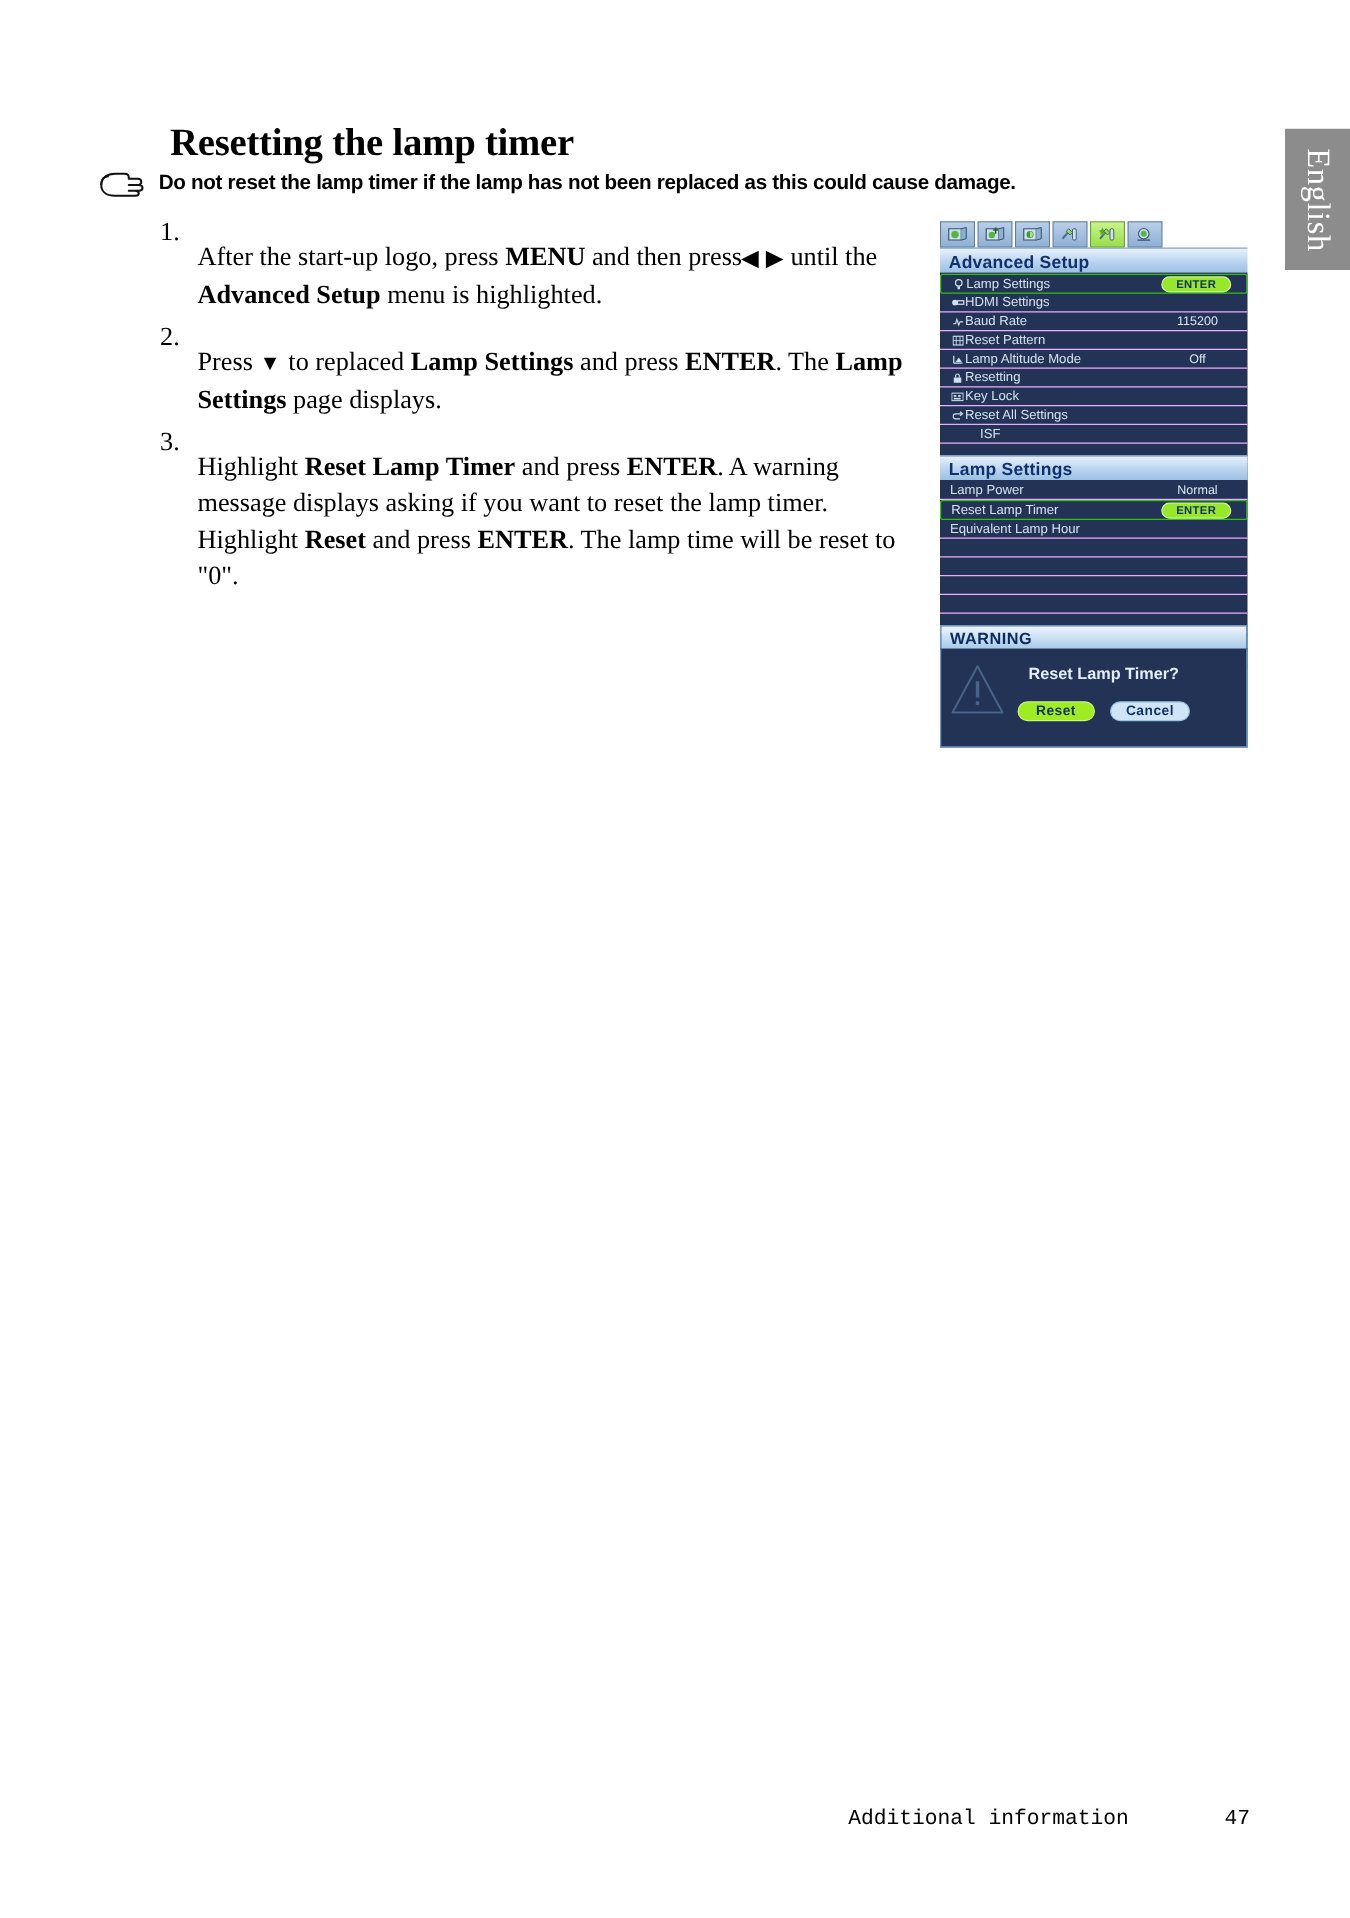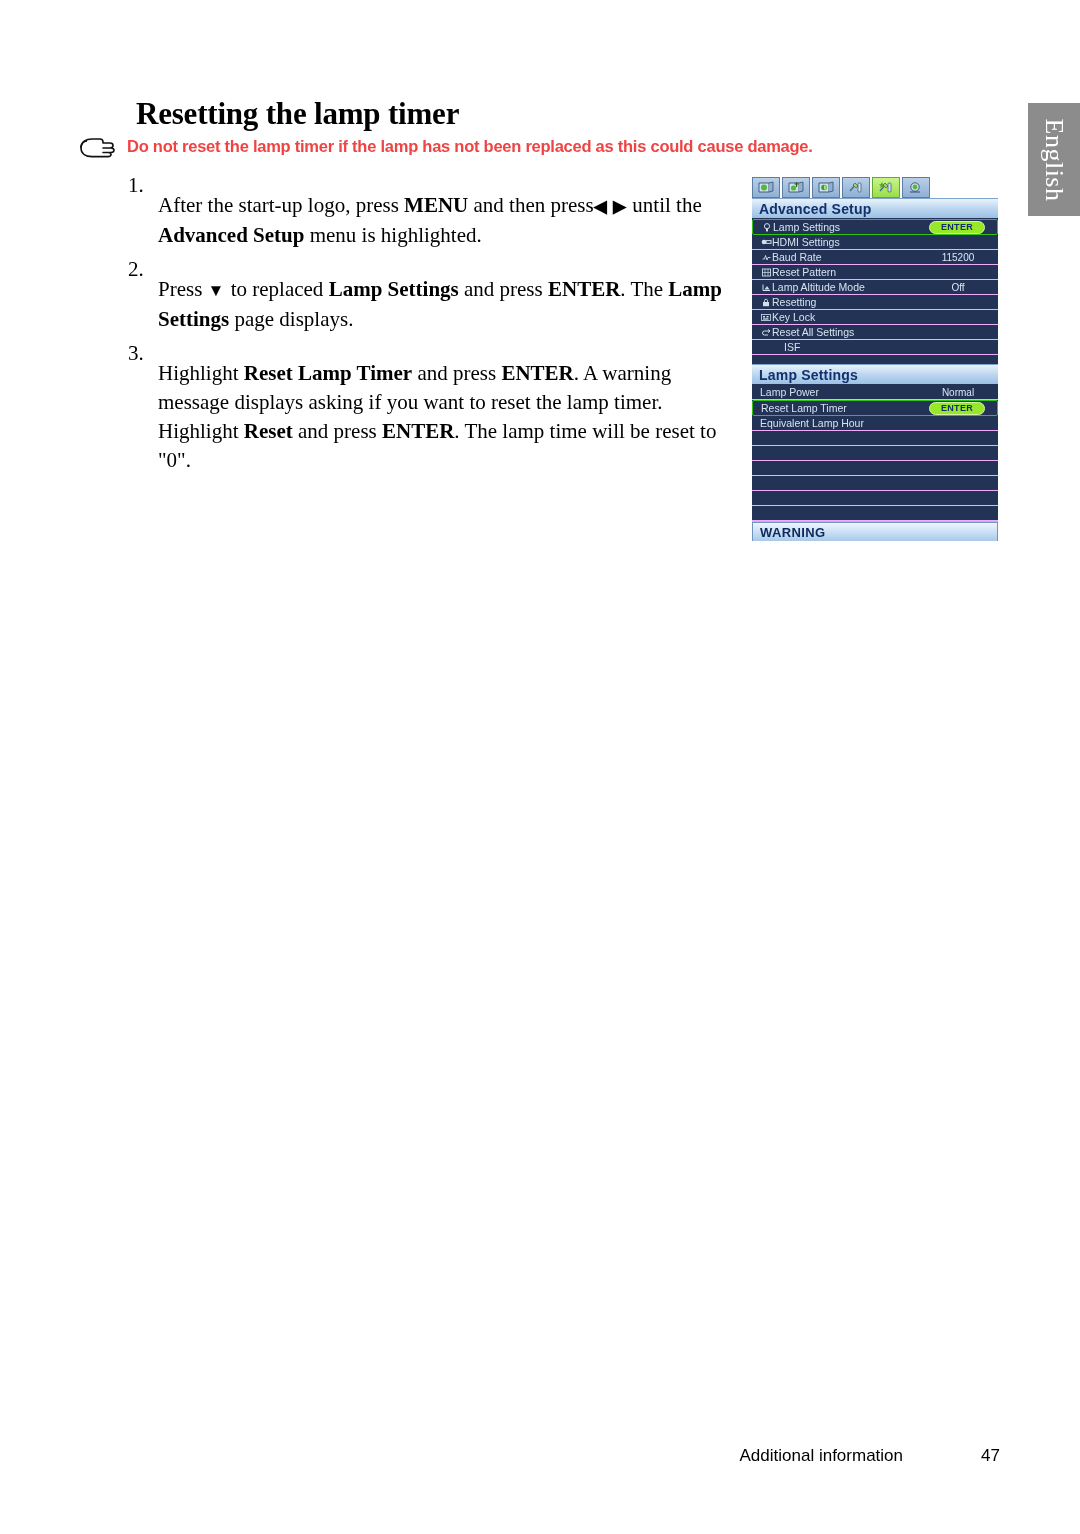--- a/index.html
+++ b/index.html
@@ -61,21 +61,21 @@
     width: 44px;
     flex: none;
     position: relative;
     top: 1px;
   }
   .hand-icon svg { display: block; }
   .caution-text {
     font-family: "Liberation Sans", sans-serif;
     font-size: 16.5px;
     font-weight: bold;
-    color: #ef4444;
+    color: #000000;
     line-height: 20px;
     letter-spacing: -0.25px;
     padding-left: 5px;
   }
 
   
   .steps {
     position: absolute;
     left: 128px;
     top: 171px;
@@ -234,21 +234,20 @@
     left: 752px;
     top: 364px;
     width: 246px;
   }
 
   
   #osd-warning {
     left: 752px;
     top: 500px;
     width: 246px;
-    margin-top: 22px;
   }
   .warn-title {
     background: linear-gradient(#eef5fc, #cbe0f3 50%, #a8c9e8);
     color: #0d2a5e;
     font-size: 13px;
     font-weight: bold;
     letter-spacing: 0.4px;
     padding: 2px 0 2px 7px;
     height: 19px;
     box-sizing: border-box;
@@ -309,21 +308,21 @@
 
   
   .page-footer {
     position: absolute;
     left: 0;
     top: 1446px;
     width: 1000px;
     display: flex;
     justify-content: flex-end;
     align-items: baseline;
-    font-family: Liberation Sans, sans-serif;
+    font-family: Liberation Mono, monospace;
     font-size: 17px;
     color: #000;
   }
   .footer-label { margin-right: 30px; }
   .footer-page { width: 28px; text-align: right; margin-left: 39px; }
 </style>
 </head>
 <body>
 
 <div class="lang-tab">
@@ -582,18 +581,32 @@
     <span class="foot-left">&nbsp;</span>
     <span class="foot-right">
       <span class="exit-chip">EXIT</span>
       <span>Back</span>
     </span>
   </div>
 </div>
 
 <div class="osd" id="osd-warning">
   <div class="warn-title">WARNING</div>
+  <div class="warn-body">
+    <span class="warn-tri">
+      <svg width="46" height="46" viewBox="0 0 46 46">
+        <path d="M23 4 L43 41 L3 41 Z" fill="none" stroke="#4a6288" stroke-width="1.6" stroke-linejoin="round"></path>
+        <rect x="21.6" y="16" width="2.8" height="13" fill="#4a6288"></rect>
+        <rect x="21.6" y="32" width="2.8" height="3" fill="#4a6288"></rect>
+      </svg>
+    </span>
+    <div class="warn-msg">Reset Lamp Timer?</div>
+    <div class="warn-buttons">
+      <span class="btn-reset">Reset</span>
+      <span class="btn-cancel">Cancel</span>
+    </div>
+  </div>
 </div>
 
 <div class="page-footer">
   <span class="footer-label">Additional information</span>
   <span class="footer-page">47</span>
 </div>
 
 </body></html>

